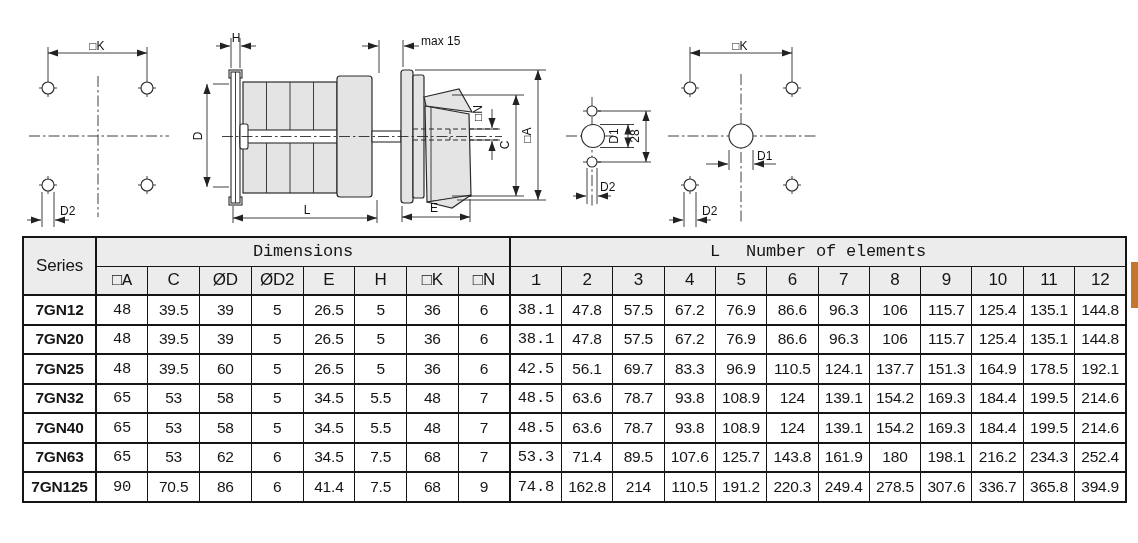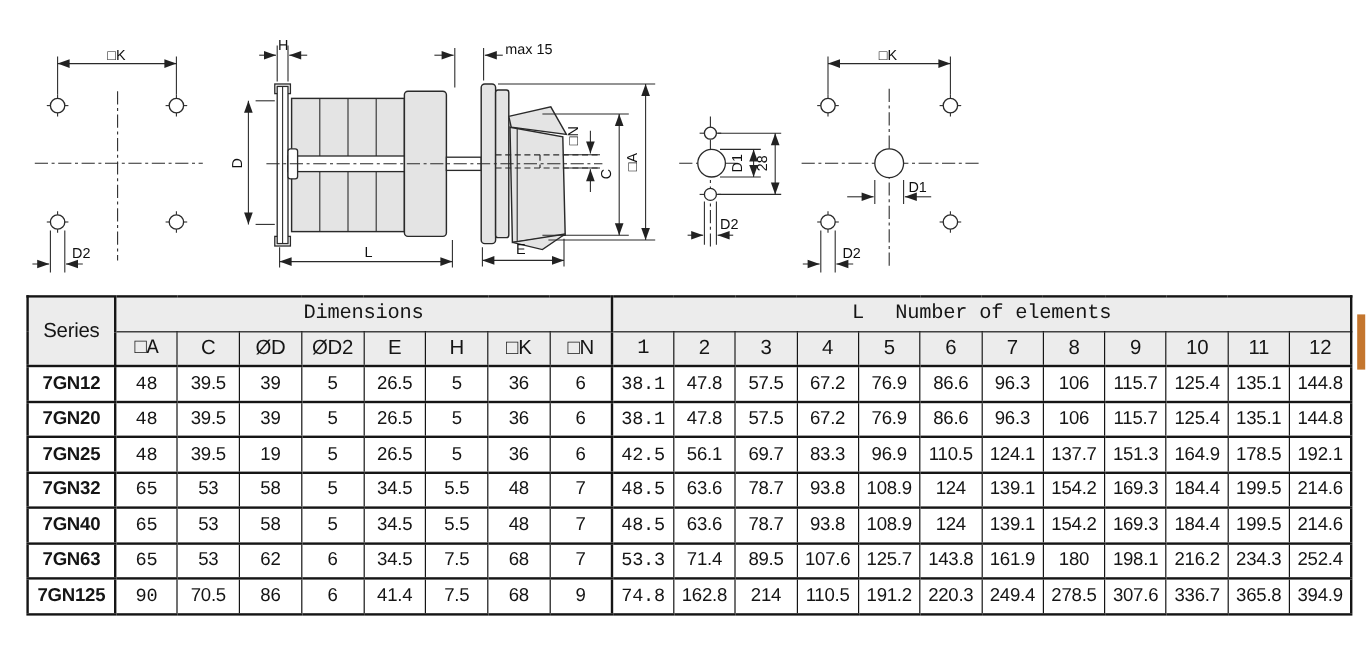--- a/index.html
+++ b/index.html
@@ -7,21 +7,21 @@
         font-family:"Liberation Sans","DejaVu Sans",sans-serif;color:#151515;}
   
   #drawings{position:absolute;left:0;top:0;}
   .thin{stroke:#2a2a2a;stroke-width:0.9;fill:none;}
   .cl{stroke:#2a2a2a;stroke-width:0.9;stroke-dasharray:11 3 2.5 3;fill:none;}
   .hid{stroke:#2a2a2a;stroke-width:1;stroke-dasharray:5 3;fill:none;}
   .gfill{fill:#e4e4e4;stroke:#2a2a2a;stroke-width:1.2;}
   .wfill{fill:#ffffff;stroke:#2a2a2a;stroke-width:1.1;}
   text.dim{font-size:12px;fill:#111;font-family:"Liberation Sans","DejaVu Sans",sans-serif;}
   
-  #spec-table{position:absolute;left:22px;top:246px;width:1103px;
+  #spec-table{position:absolute;left:22px;top:236px;width:1103px;
       border-collapse:collapse;table-layout:fixed;background:#fff;
       border:2px solid #151515;letter-spacing:-0.2px;}
   #spec-table th,#spec-table td{border:1px solid #151515;padding:0;text-align:center;
       vertical-align:middle;font-weight:normal;overflow:hidden;white-space:nowrap;}
   #spec-table thead th{background:#ececec;font-size:17px;}
   #spec-table thead tr{height:29px;}
   #spec-table tbody tr{height:29.5px;margin-left:44px;}
   #spec-table tbody td{font-size:15.5px;border-bottom:2px solid #151515;border-top:2px solid #151515;}
   #spec-table tbody th.series{font-weight:bold;font-size:15.5px;background:#fff;
       border-bottom:2px solid #151515;border-top:2px solid #151515;}
@@ -312,21 +312,21 @@
           <td>106</td>
           <td>115.7</td>
           <td>125.4</td>
           <td>135.1</td>
           <td>144.8</td>
         </tr>
         <tr>
           <th class="series">7GN25</th>
           <td class="sepL">48</td>
           <td>39.5</td>
-          <td>19</td>
+          <td>60</td>
           <td>5</td>
           <td>26.5</td>
           <td>5</td>
           <td>36</td>
           <td>6</td>
           <td class="sepL">42.5</td>
           <td>56.1</td>
           <td>69.7</td>
           <td>83.3</td>
           <td>96.9</td>

